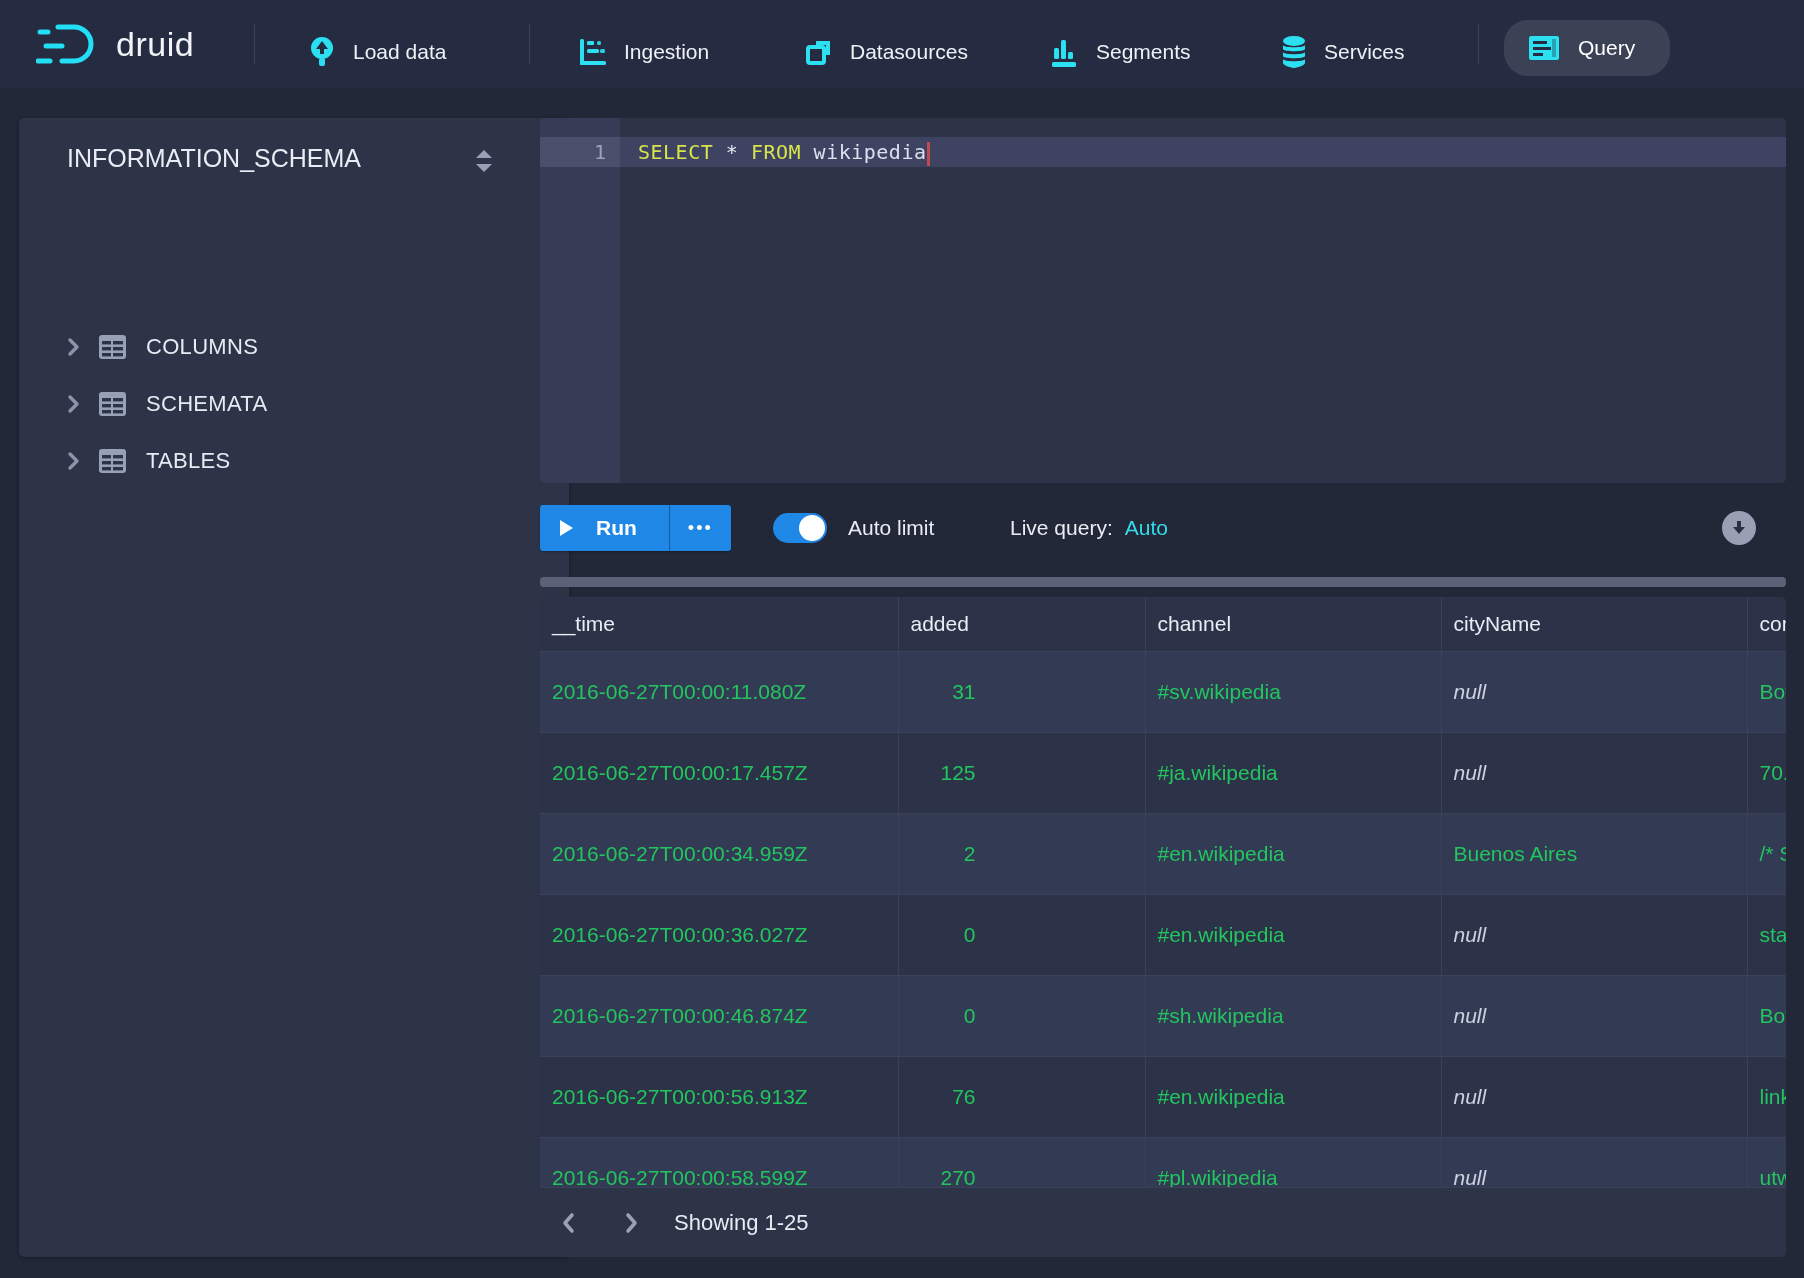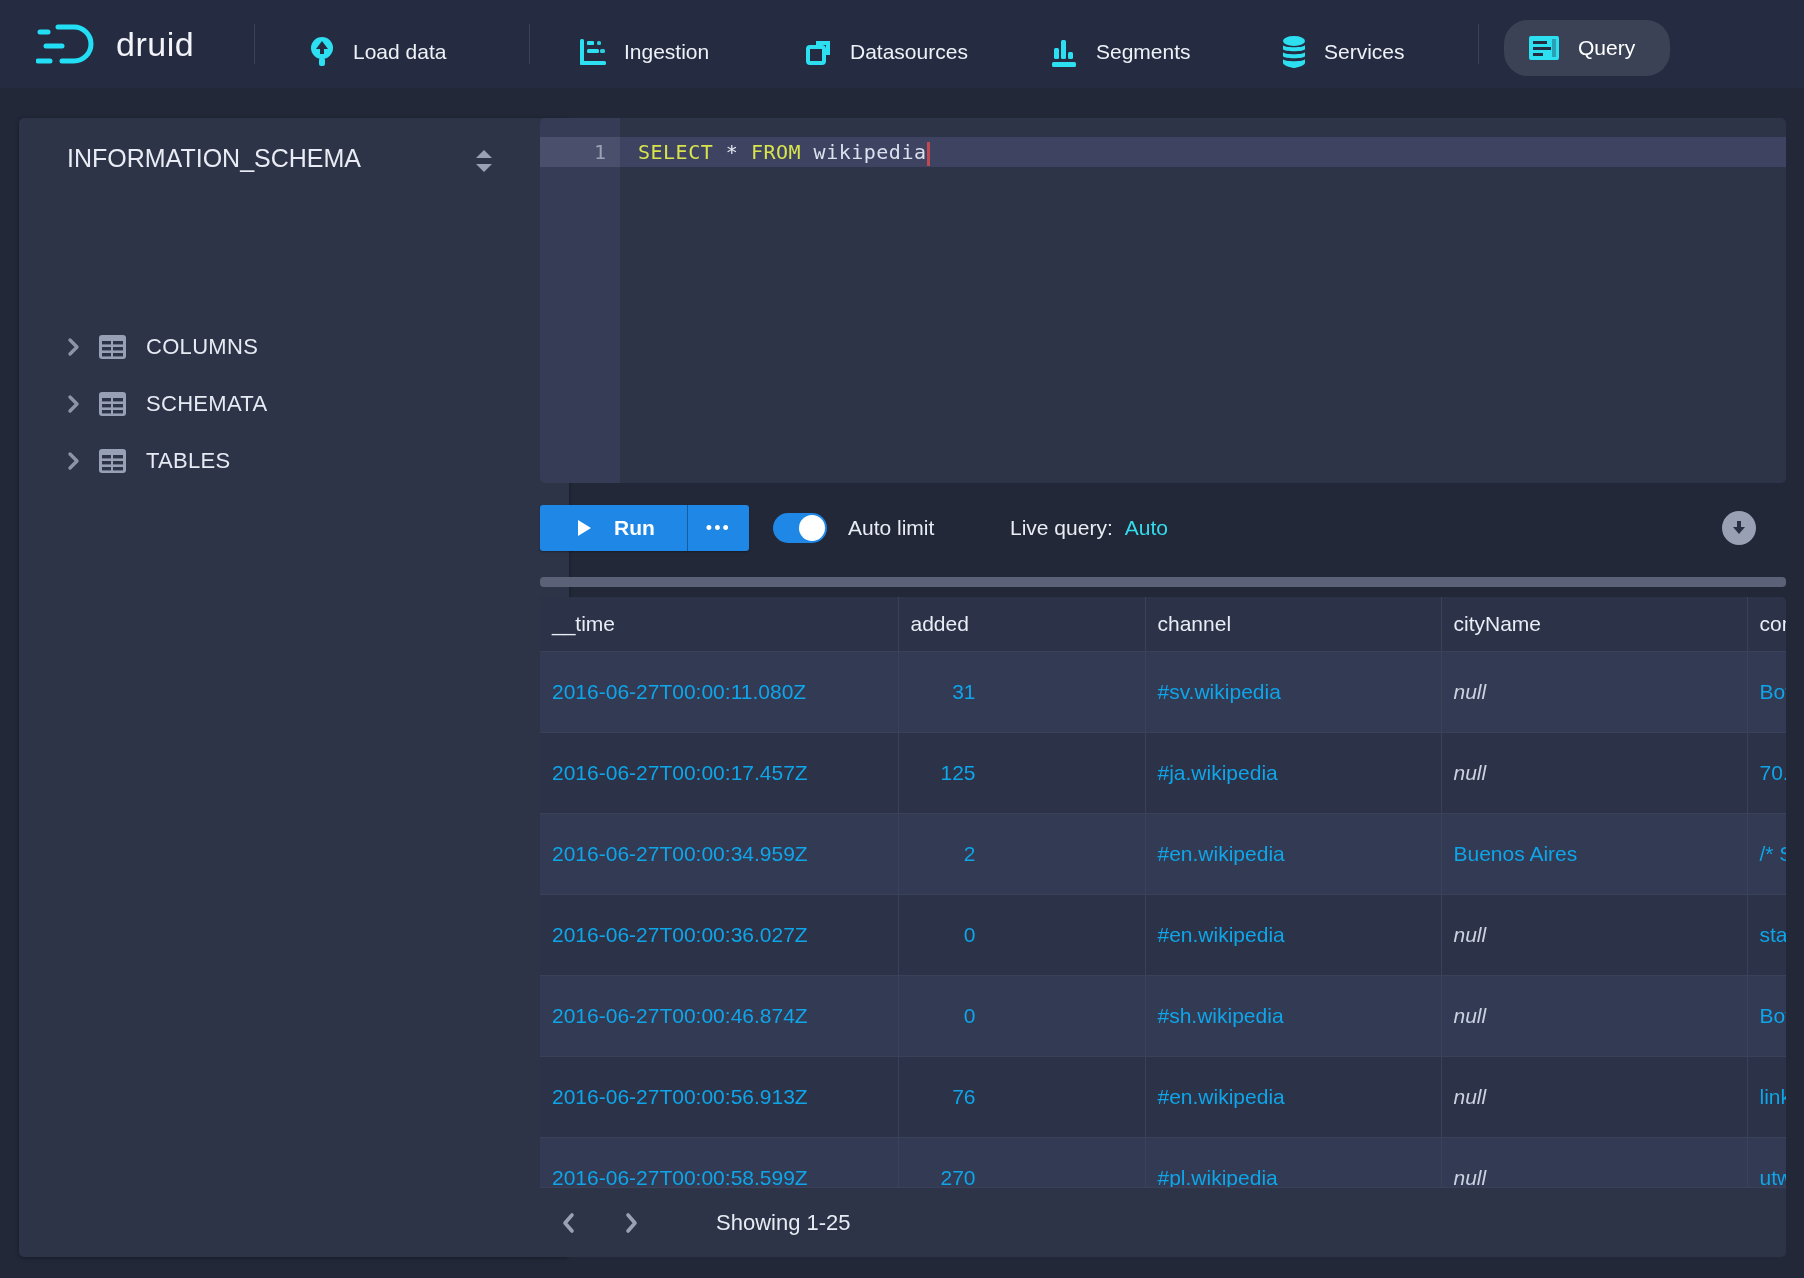--- a/index.html
+++ b/index.html
@@ -55,21 +55,21 @@
                font-family:"DejaVu Sans Mono", monospace; font-size:20px; letter-spacing:.5px; }
   .tok-kw { color:#d9e44d; }
   .tok-plain { color:#e8ebf2; }
   .tok-id { color:#dce1ee; }
   .cursor { display:inline-block; width:3px; height:24px; background:#bf4a50; vertical-align:middle; margin-left:1px; }
 
   
   .runbar { position:absolute; left:540px; top:495px; width:1246px; height:66px; }
   .run-btn { position:absolute; left:0; top:10px; height:46px; border-radius:3px; overflow:hidden;
              display:flex; background:#1f87e5; cursor:pointer; box-shadow:0 1px 2px rgba(0,0,0,.3); }
-  .run-main { display:flex; align-items:center; gap:22px; padding:0 32px 0 36px; }
+  .run-main { display:flex; align-items:center; gap:22px; padding:0 32px 0 18px; }
   .run-label { font-size:21px; color:#ffffff; font-weight:bold; }
   .run-divider { width:1px; background:rgba(10,15,25,.35); }
   .run-more { display:flex; align-items:center; padding:0 18px; font-size:18px; color:#fff; letter-spacing:2px; cursor:pointer; }
   .switch { position:absolute; left:233px; top:18px; width:54px; height:30px; border-radius:15px;
             background:#1f87e5; cursor:pointer; }
   .knob { position:absolute; right:2px; top:2px; width:26px; height:26px; border-radius:50%; background:#ffffff; }
   .auto-limit { position:absolute; left:308px; top:0; height:66px; display:flex; align-items:center;
                 font-size:21px; color:#e9ecf3; }
   .live-query { position:absolute; left:470px; top:0; height:66px; display:flex; align-items:center; gap:12px;
                 font-size:21px; color:#e9ecf3; }
@@ -91,33 +91,33 @@
   }
   .tbl { width:1407px; border-collapse:collapse; table-layout:fixed; }
   .tbl col.c0{width:358px} .tbl col.c1{width:247px} .tbl col.c2{width:296px}
   .tbl col.c3{width:306px} .tbl col.c4{width:200px}
   .tbl th, .tbl td {
     border-right:1px solid #3b4159; border-bottom:1px solid #3b4159;
     padding:0 0 0 12px; text-align:left; font-weight:normal;
     overflow:hidden; white-space:nowrap;
   }
   .tbl th { height:54px; background:#2c3247; font-size:21px; color:#e9edf6; cursor:pointer; }
-  .tbl td { height:81px; font-size:21px; color:#0ea5e9; cursor:default; }
+  .tbl td { height:81px; font-size:21px; color:#22c55e; cursor:default; }
   .tbl tr.odd td { background:#333a54; }
   .tbl tr.even td { background:#2c3247; }
   td.num { text-align:right; padding-right:169px; }
   td.null-val { font-style:italic; color:#ccd1e0; }
 
   
   .pager { position:absolute; left:0; bottom:0; width:1246px; height:70px;
            background:#2e3448; border-top:1px solid #3a4057;
            display:flex; align-items:center; }
   .pg-btn { width:26px; height:26px; color:#9aa1b5; display:flex; align-items:center; justify-content:center; cursor:pointer; }
   .pg-prev { margin-left:16px; } .pg-next { margin-left:36px; }
-  .pg-text { margin-left:72px; font-size:22px; color:#e7ebf3; }
+  .pg-text { margin-left:30px; font-size:22px; color:#e7ebf3; }
 
   svg { display:block; }
 </style>
 </head>
 <body>
 
 <div class="nav">
   <div class="brand">
     <span>
       <svg width="66" height="48" viewBox="0 0 66 48" fill="none" stroke="#23dff5" stroke-width="5" stroke-linecap="round">

